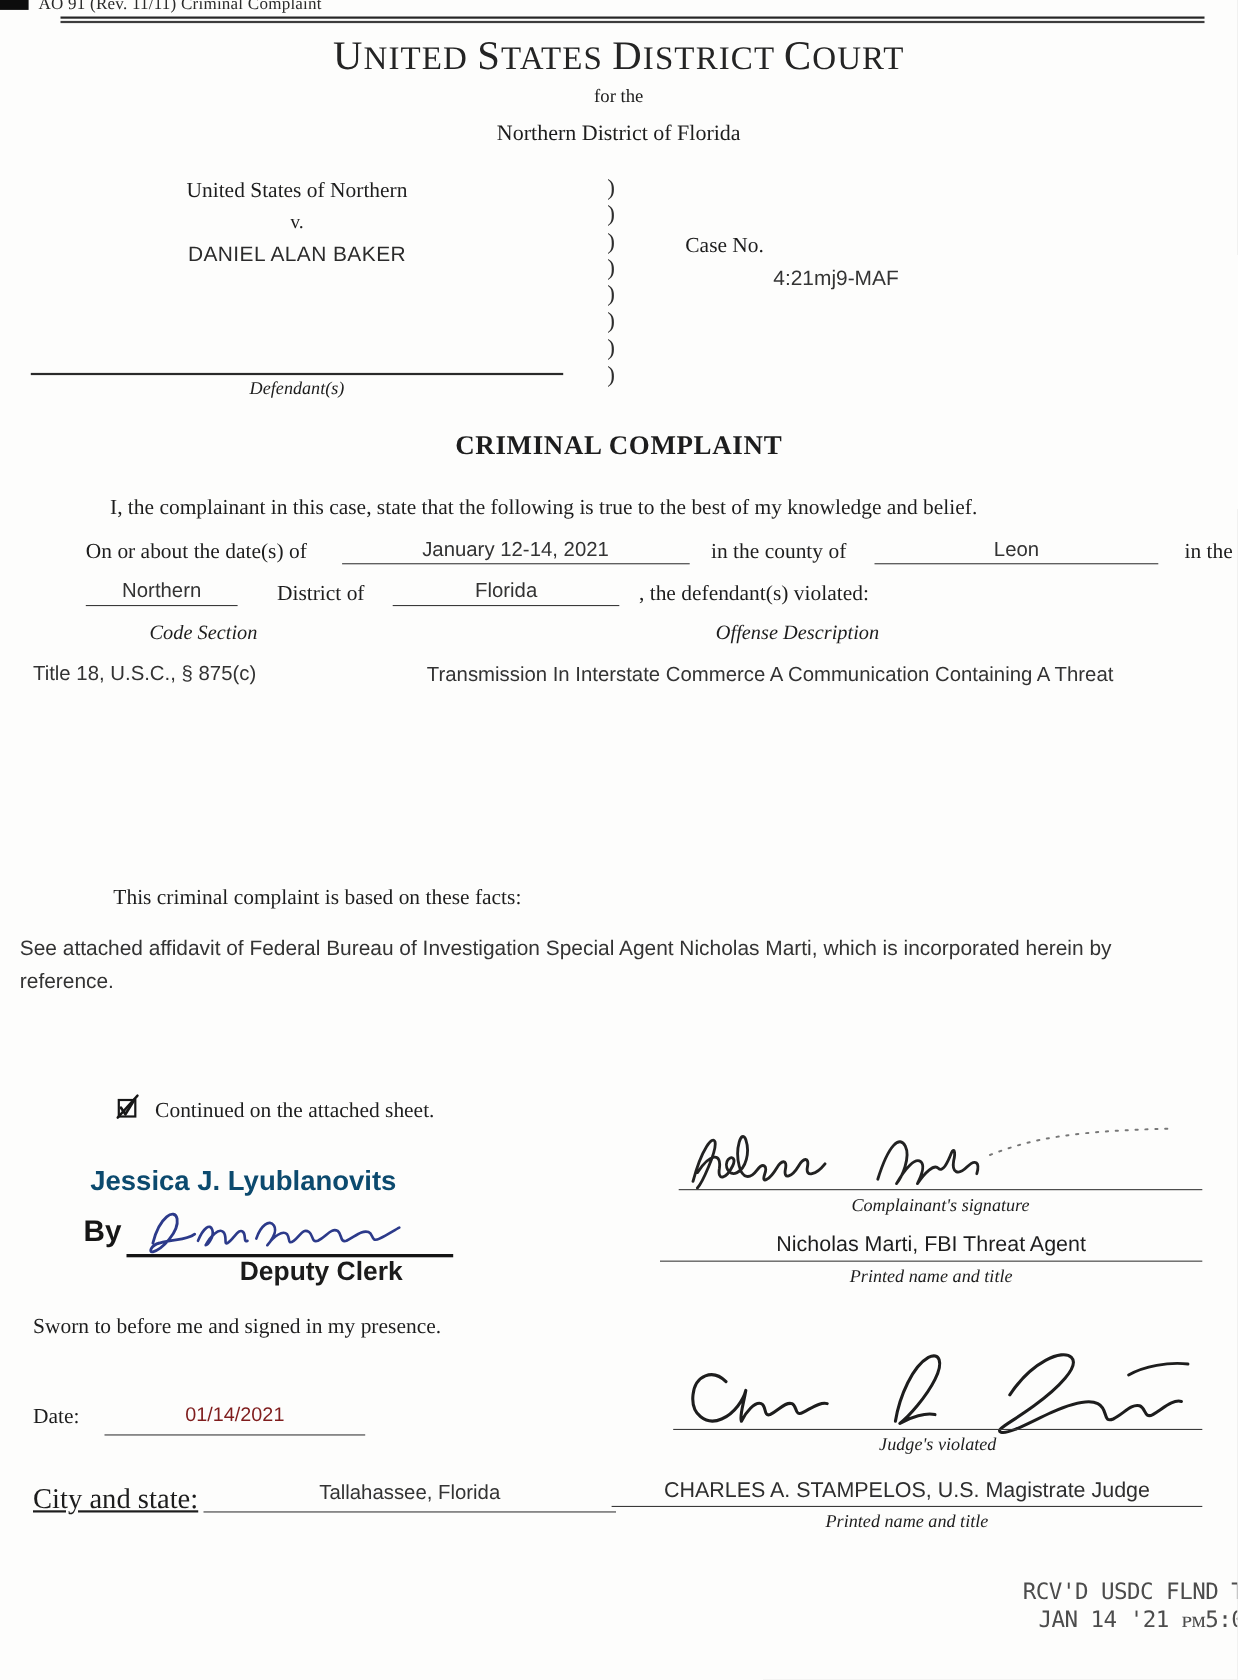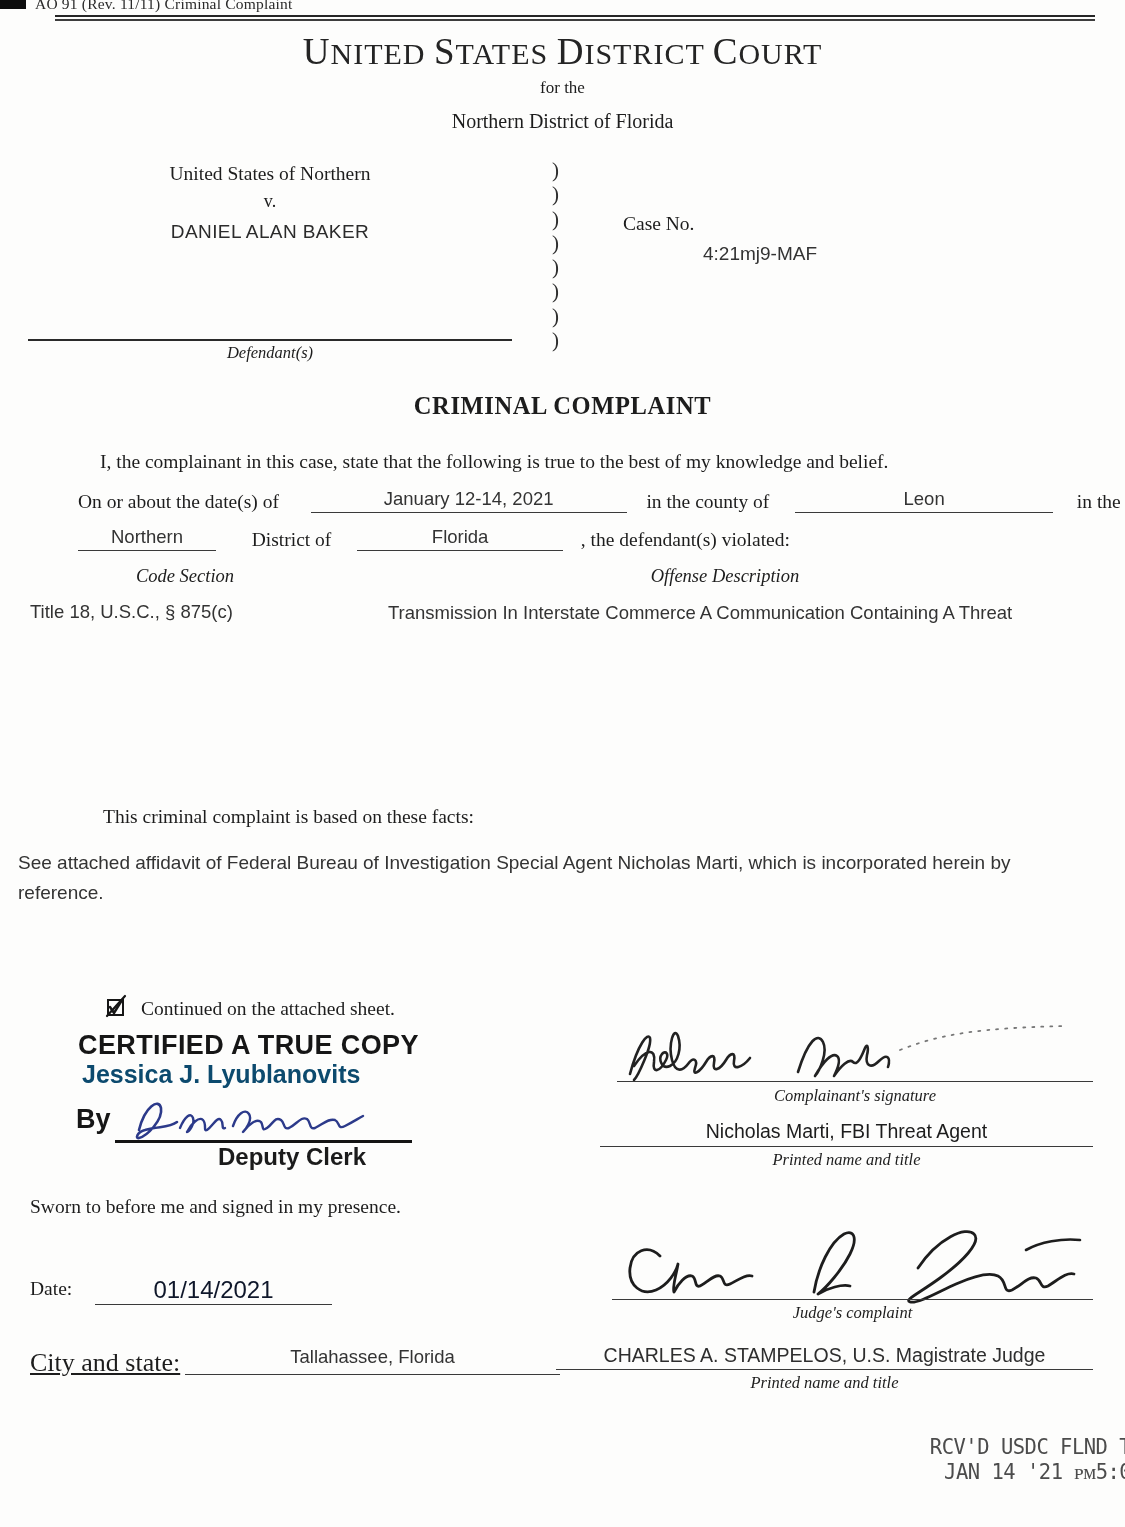--- a/index.html
+++ b/index.html
@@ -75,21 +75,21 @@
   .comp-sig-line { left:617px; top:1081px; width:476px; }
   .comp-sig-label { left:617px; top:1086px; width:476px; font-size:16.5px; }
   .comp-printed { left:600px; top:1120px; width:493px; font-size:19.5px; }
   .comp-printed-line { left:600px; top:1146px; width:493px; }
   .comp-printed-label { left:600px; top:1150px; width:493px; font-size:16.5px; }
 
   .sworn { left:30px; top:1196px; font-size:19.5px; }
 
   .date-label { left:30px; top:1278px; font-size:19.5px; }
   .date-line { left:95px; top:1304px; width:237px; }
-  .date-value { left:95px; top:1276px; width:237px; font-size:24px; color:#0f172a; }
+  .date-value { left:95px; top:1276px; width:237px; font-size:18px; color:#7f1d1d; }
 
   .judge-sig-line { left:612px; top:1299px; width:481px; }
   .judge-sig-label { left:612px; top:1303px; width:481px; font-size:16.5px; }
 
   .city-label { left:30px; top:1348px; font-size:26px;text-decoration:underline; }
   .city-line { left:185px; top:1374px; width:375px; }
   .city-value { left:185px; top:1346px; width:375px; font-size:18.5px; color:#333; }
 
   .judge-printed { left:556px; top:1344px; width:537px; font-size:19.5px; color:#2e2e2e; }
   .judge-printed-line { left:556px; top:1369px; width:537px; }
@@ -167,21 +167,20 @@
   <div class="abs facts-body sans">See attached affidavit of Federal Bureau of Investigation Special Agent Nicholas Marti, which is incorporated herein by reference.</div>
 
   <div class="abs continued serif">
     <svg width="24" height="26" viewBox="0 0 24 26">
       <rect x="3" y="7" width="15" height="15" fill="none" stroke="#161616" stroke-width="2"></rect>
       <path d="M2 23 L20 3" stroke="#161616" stroke-width="2.2" fill="none" stroke-linecap="round"></path>
       <path d="M5 14 L9 20 L17 7" stroke="#161616" stroke-width="2.4" fill="none" stroke-linecap="round" stroke-linejoin="round"></path>
     </svg><span>Continued on the attached sheet.</span>
   </div>
 
-  <div class="abs cert1 sans">CERTIFIED A TRUE COPY</div>
   <div class="abs cert2 sans">Jessica J. Lyublanovits</div>
   <div class="abs cert-by sans">By</div>
 
   <svg class="abs sig-svg" style="left:125px; top:1092px;" width="250" height="52" viewBox="0 0 250 52">
     <path d="M14 38 C20 14 34 6 36 16 C38 28 22 44 14 46 C10 47 12 40 20 38 C34 34 44 36 52 30" stroke="#2c3a8a" stroke-width="2.6"></path>
     <path d="M55 36 C60 24 66 20 68 26 C70 32 64 40 62 40 C66 32 74 24 78 28 C82 32 78 40 82 38 C88 34 92 24 96 28 C99 31 96 38 100 36" stroke="#2c3a8a" stroke-width="2.4"></path>
     <path d="M108 34 C112 22 120 16 124 22 C128 28 120 38 118 40 C124 32 132 26 136 30 C139 34 136 40 142 36 C148 32 150 24 156 28 C160 31 158 38 164 36 C172 32 176 24 182 27 C186 30 184 38 190 36 C198 32 204 26 210 28 C215 30 212 38 220 34 C228 30 234 26 238 24" stroke="#2c3a8a" stroke-width="2.4"></path>
   </svg>
   <div class="abs by-rule"></div>
   <div class="abs cert-title sans">Deputy Clerk</div>
@@ -203,21 +202,21 @@
   <div class="abs date-value center sans">01/14/2021</div>
   <div class="abs sig-line date-line"></div>
 
   <svg class="abs sig-svg" style="left:618px; top:1228px;" width="475" height="78" viewBox="0 0 475 78">
     <path d="M42 28 C30 16 14 22 12 40 C10 58 24 68 38 62 C50 57 58 44 60 36 C58 48 54 60 56 64 C60 56 68 46 74 48 C79 50 76 60 82 58 C90 54 96 46 102 48 C107 50 104 60 112 56 C120 52 128 46 134 48" stroke="#1d1d1d" stroke-width="2.8"></path>
     <path d="M196 64 C200 40 212 14 226 6 C236 1 240 10 232 26 C224 42 208 60 200 66 C210 60 224 56 232 58" stroke="#1d1d1d" stroke-width="2.8"></path>
     <path d="M300 40 C320 10 348 -2 356 6 C364 14 344 34 322 50 C300 66 286 72 292 74 C300 76 320 64 338 56 C356 48 372 44 380 48 C390 53 384 66 394 62 C404 57 410 48 418 50 C424 52 422 62 430 58 C440 52 448 44 456 46" stroke="#1d1d1d" stroke-width="2.8"></path>
     <path d="M408 22 C422 14 444 10 462 12" stroke="#1d1d1d" stroke-width="2.6"></path>
   </svg>
   <div class="abs sig-line judge-sig-line"></div>
-  <div class="abs judge-sig-label center serif italic">Judge's complaint</div>
+  <div class="abs judge-sig-label center serif italic">Judge's violated</div>
 
   <div class="abs city-label serif">City and state:</div>
   <div class="abs city-value center sans">Tallahassee, Florida</div>
   <div class="abs sig-line city-line"></div>
 
   <div class="abs judge-printed center sans">CHARLES A. STAMPELOS, U.S. Magistrate Judge</div>
   <div class="abs sig-line judge-printed-line"></div>
   <div class="abs judge-printed-label center serif italic">Printed name and title</div>
 
   <div class="abs rcvd mono">

